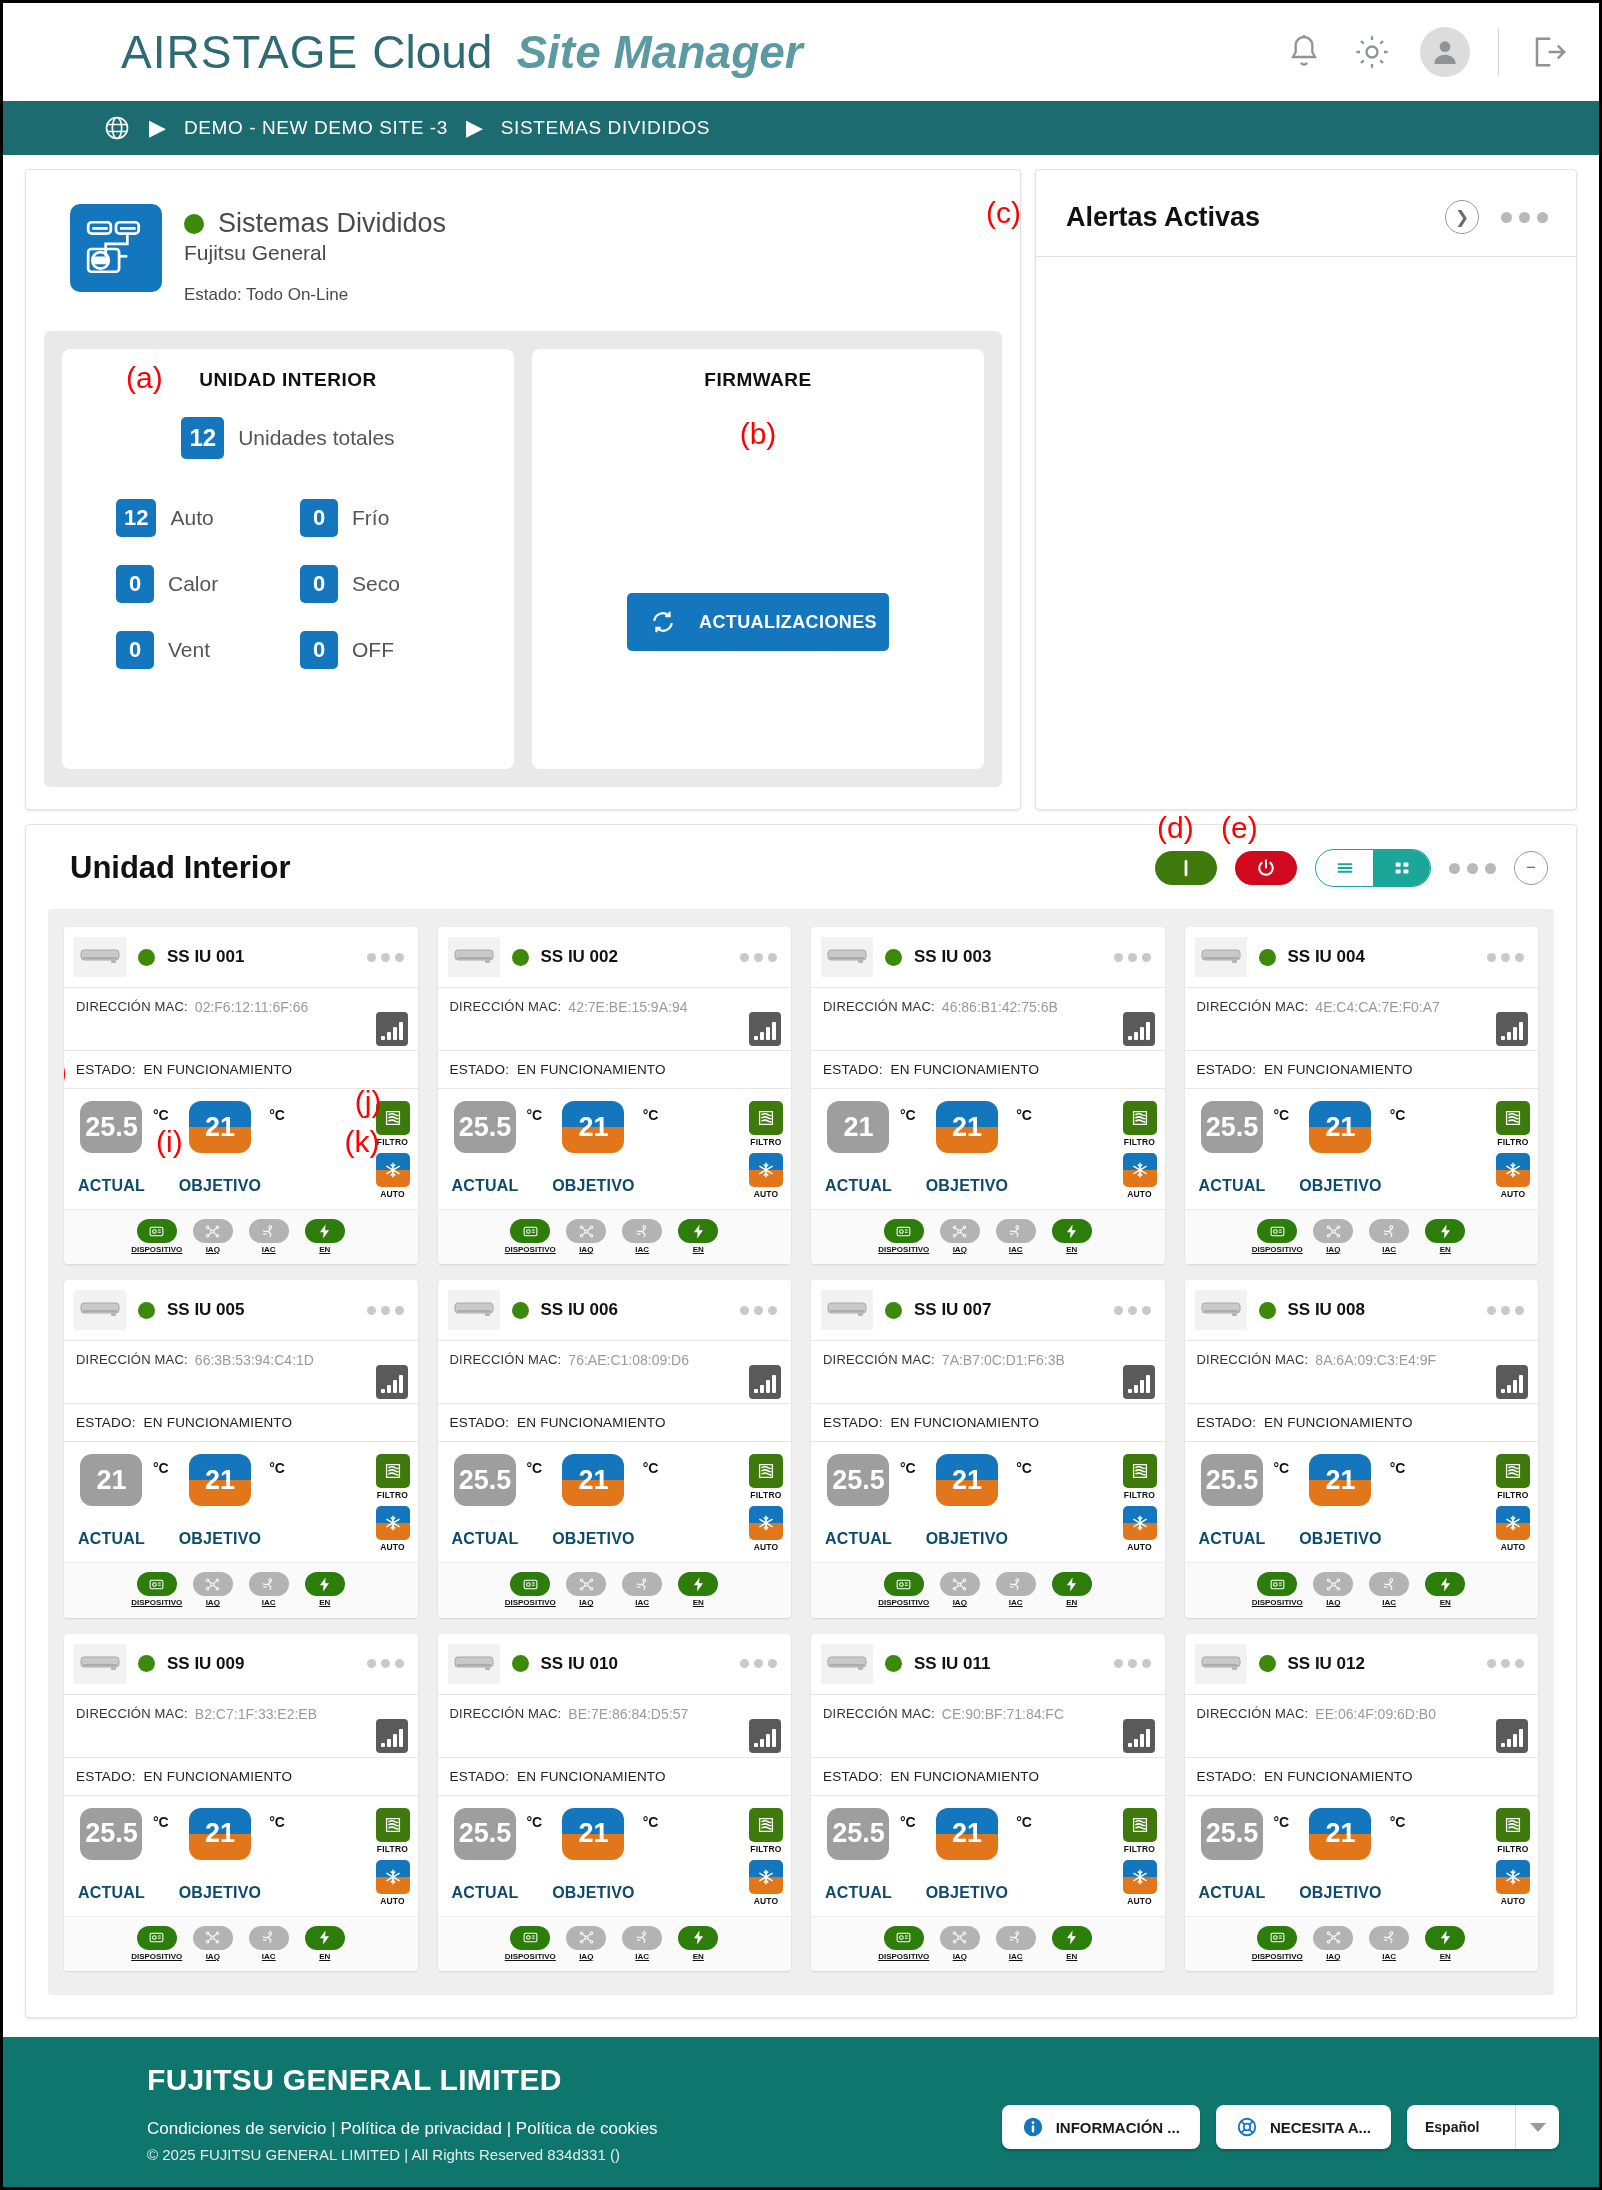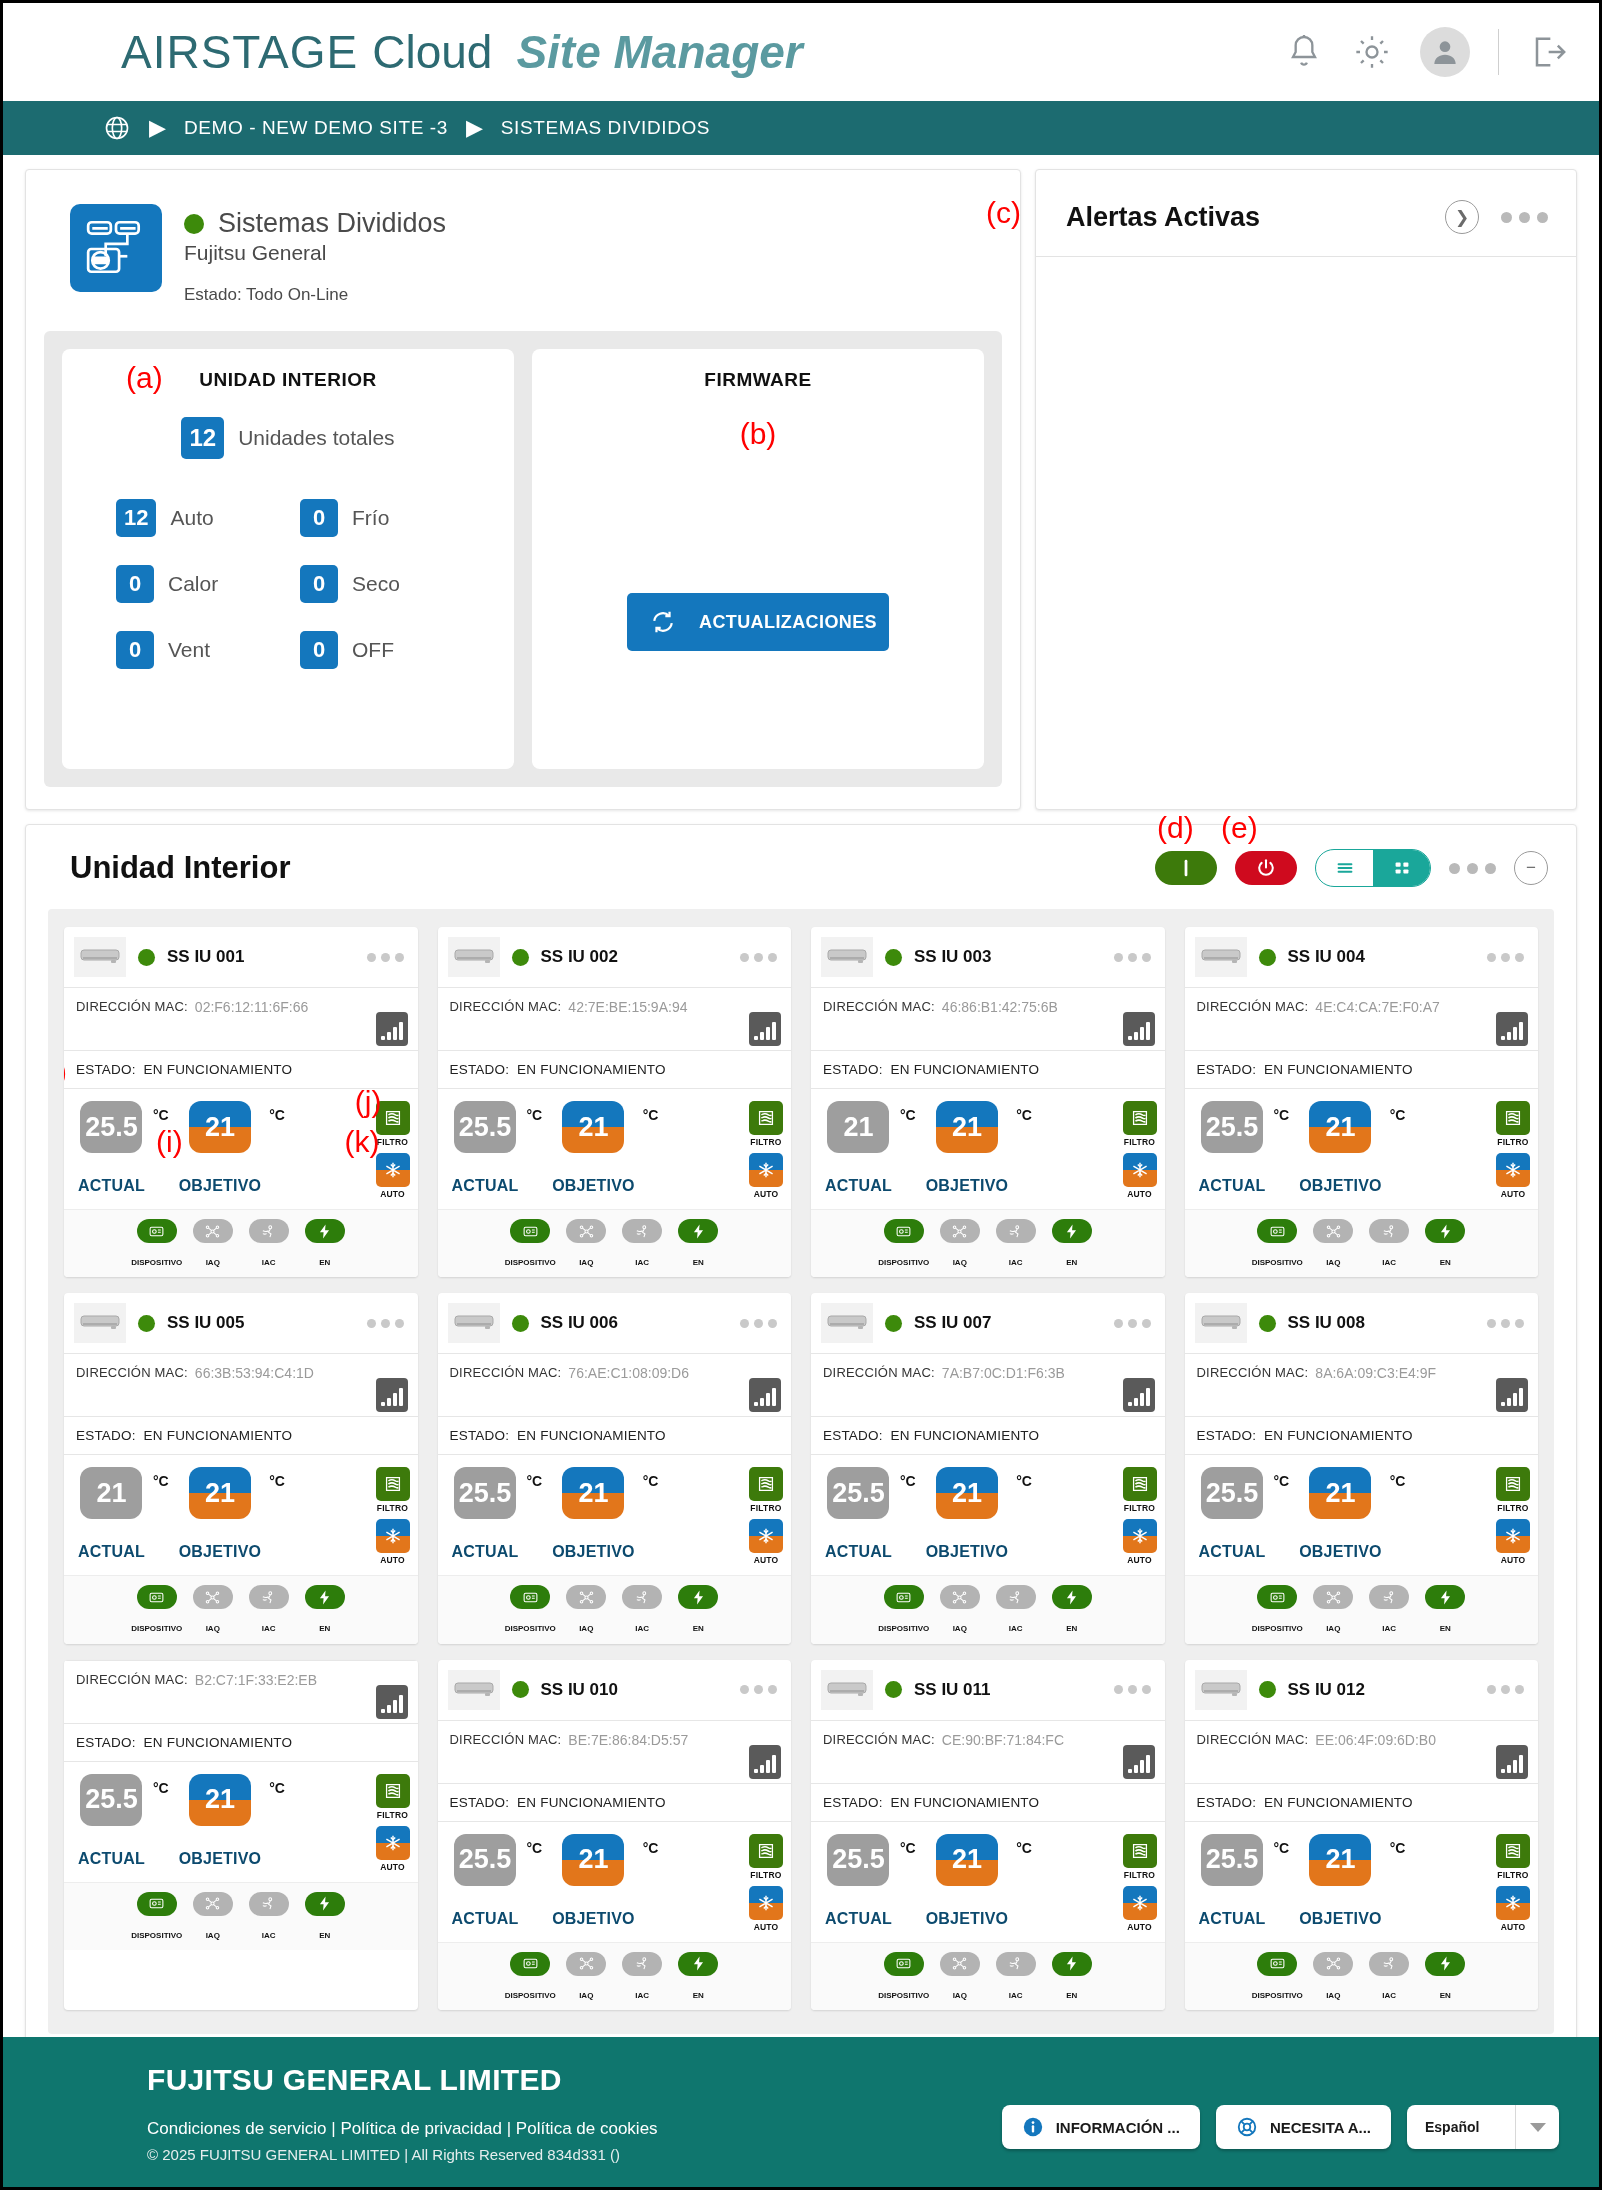--- a/index.html
+++ b/index.html
@@ -231,21 +231,21 @@
     display: flex; justify-content: center; gap: 10px; padding: 9px 6px 10px;
   }
   .fbadge { display: flex; flex-direction: column; align-items: center; width: 46px; }
   .fpill {
     width: 40px; height: 24px; border-radius: 12px; display: flex;
     align-items: center; justify-content: center;
   }
   .fpill.green { background: #2d7d0b; }
   .fpill.gray { background: #b3b3b3; }
   .fpill svg { width: 17px; height: 17px; }
-  .fcap { font-size: 8px; font-weight: 700; color: #111; margin-top: 16px; text-align: center; line-height: 1.05; }
+  .fcap { font-size: 8px; font-weight: 700; color: #111; margin-top: 3px; text-align: center; line-height: 1.05; text-decoration: underline; }
   .m-g { position: absolute; left: -34px; top: 4px; }
   .m-h { position: absolute; left: -36px; top: 36px; }
   .m-i { position: absolute; left: 92px; top: 36px; }
   .m-j { position: absolute; right: 36px; top: -4px; }
   .m-k { position: absolute; right: 38px; top: 36px; }
 
   
   .footer {
     background: #0f766e; color: #fff; flex: 0 0 auto;
     padding: 26px 40px 24px 144px; display: flex; align-items: flex-start;
@@ -1385,20 +1385,37 @@
     <span class="fpill green">
                   <svg viewBox="0 0 24 24" fill="#fff">
                     <path d="M13.5 2 5.5 13.2h5.2L10 22l8.4-11.6h-5.6z"></path>
                   </svg>
                 </span>
     <span class="fcap">EN</span>
   </div>
     </div>
           </div>
           <div class="ucard" style="position: relative;">
+    <div class="uc-head">
+
+      <span class="ac-thumb">
+                <svg viewBox="0 0 40 20" fill="none">
+                  <rect x="1" y="3" width="38" height="10" rx="3" fill="#c9c9c9" stroke="#a9a9a9"></rect>
+                  <path d="M3 11h34" stroke="#8f8f8f"></path>
+                  <rect x="31" y="13" width="5" height="3" rx="1" fill="#b5b5b5"></rect>
+                </svg>
+              </span>
+      <span class="uc-dot"></span>
+      <span class="uc-name">SS IU 009</span>
+      <span class="uc-dots">
+                <i></i>
+                <i></i>
+                <i></i>
+              </span>
+    </div>
     <div class="uc-sep"></div>
     <div class="uc-mac">
       <span class="mac-label">DIRECCIÓN MAC:</span>
       <span class="mac-val">B2:C7:1F:33:E2:EB</span>
       <span class="signal-box">
                 <i></i>
                 <i></i>
                 <i></i>
                 <i></i>
               </span>

